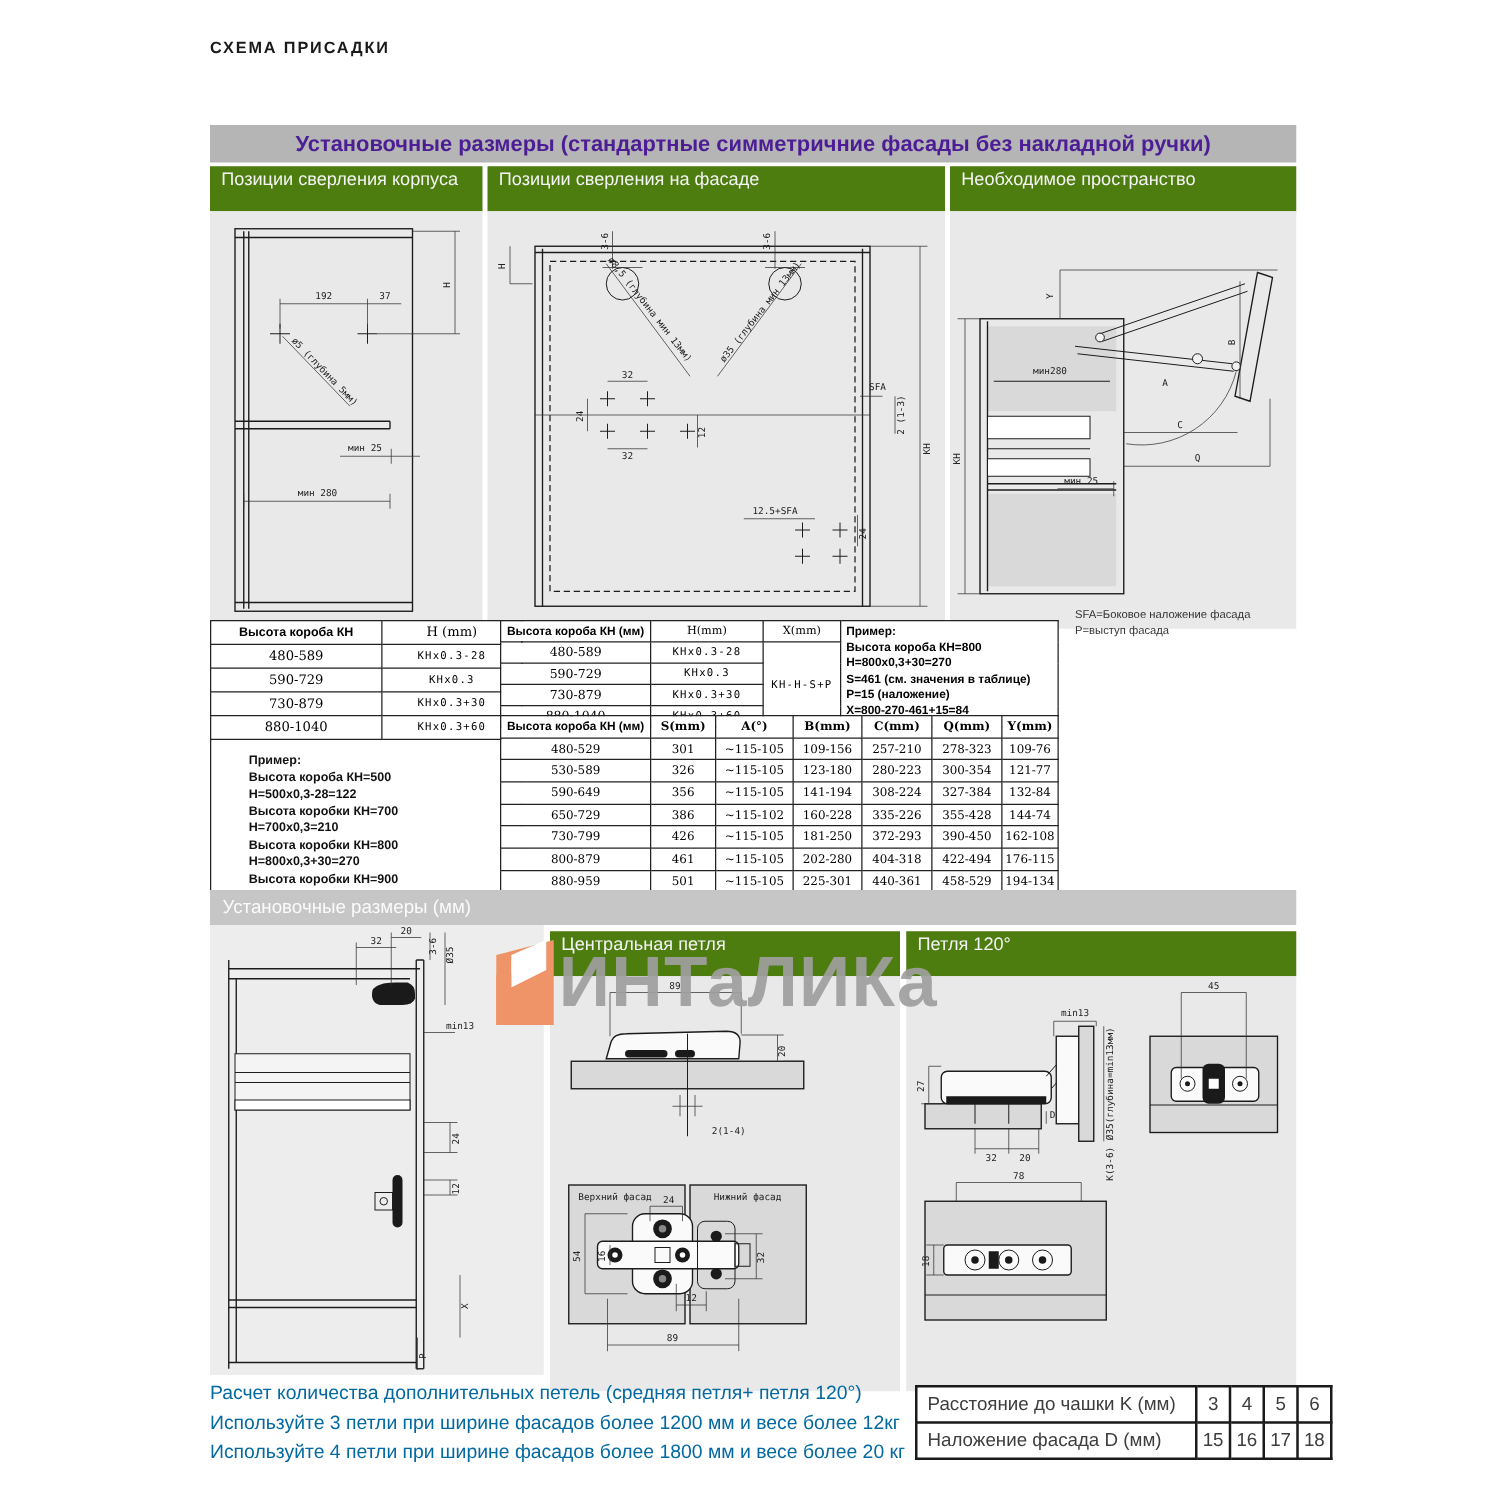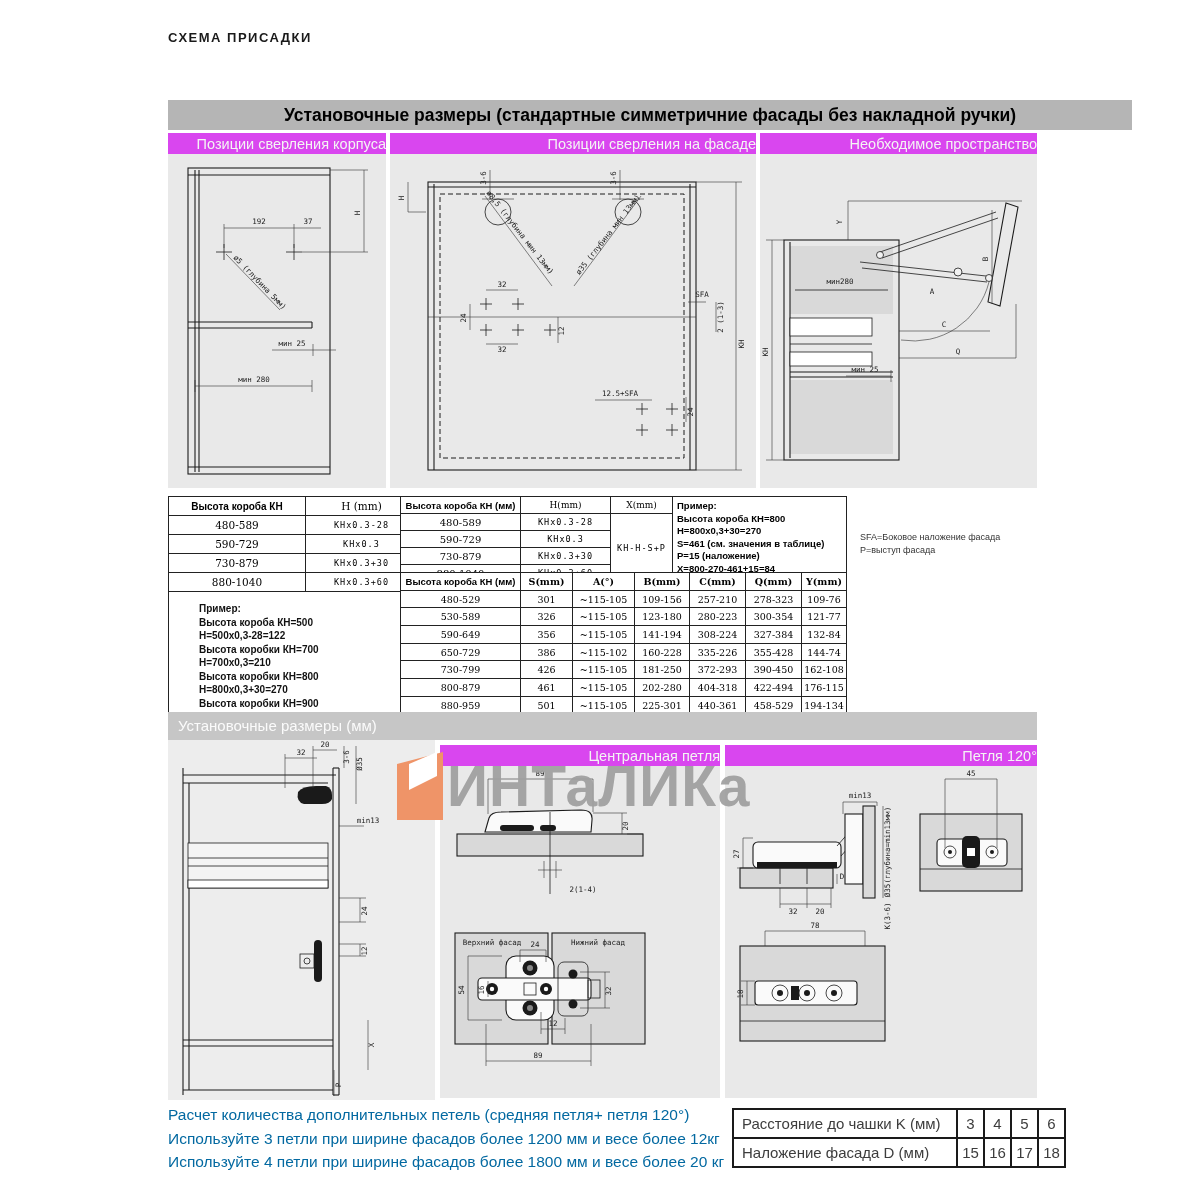--- a/index.html
+++ b/index.html
@@ -1,21 +1,21 @@
 <!DOCTYPE html>
 <html><head>
 <meta charset="utf-8">
 <style>
   html,body{margin:0;padding:0;background:#fff;}
   .page{position:relative;width:1200px;height:1200px;background:#fff;font-family:"Liberation Sans",sans-serif;overflow:hidden;}
   .abs{position:absolute;}
   .doc-title{left:168px;top:30px;font-size:13px;font-weight:bold;letter-spacing:1.5px;color:#1a1a1a;}
-  .main-banner{left:168px;top:100px;width:964px;height:30px;background:#b5b5b5;color:#000000;
+  .main-banner{left:168px;top:100px;width:869px;height:30px;background:#b5b5b5;color:#4c1d95;
     font-size:17.5px;font-weight:bold;text-align:center;line-height:30px;}
-  .panel-h{height:21px;background:#d946ef;color:#f4f4f4;font-size:14.5px;line-height:23px;padding-left:9px;text-align:right;}
+  .panel-h{height:36px;background:#4d7c0f;color:#f4f4f4;font-size:14.5px;line-height:23px;padding-left:9px;}
   .panel-b{background:#e9e9e9;}
   .banner2{left:168px;top:712px;width:859px;height:28px;background:#c6c6c6;color:#fbfbfb;
     font-size:15px;line-height:28px;padding-left:10px;}
   
   table{border-collapse:collapse;}
   .t1{left:168px;top:496px;width:250px;}
   .t1 table{width:100%;}
   .t1 th,.t1 td{border:1px solid #222;height:16px;text-align:center;background:#fff;}
   .t1 th{font-size:10px;font-weight:bold;}
   .t1 td:first-child{font-family:"DejaVu Serif",serif;font-size:10.5px;}
@@ -28,21 +28,21 @@
   .t2 .h1{font-size:9.5px;font-weight:bold;}
   .t2 .hs{font-family:"DejaVu Serif",serif;font-size:9px;font-weight:normal;}
   .t2 .rng{font-family:"DejaVu Serif",serif;font-size:10px;}
   .t2 .exc{vertical-align:top;text-align:left;padding:3px 4px;}
   .t2 .exc div{font-size:9.5px;font-weight:bold;line-height:12.5px;}
   .t3{left:400px;top:572px;width:447px;}
   .t3 table{width:100%;table-layout:fixed;}
   .t3 th,.t3 td{border:1px solid #222;height:14.7px;text-align:center;background:#fff;
     font-family:"DejaVu Serif",serif;font-size:9.5px;}
   .t3 th.h1{font-family:"Liberation Sans",sans-serif;font-size:9.5px;font-weight:bold;}
-  .side-notes{left:860px;top:531px;font-size:9px;line-height:13px;color:#333;}
+  .side-notes{left:860px;top:485px;font-size:9px;line-height:13px;color:#333;}
   
   .wm{left:393px;top:750px;z-index:10;display:flex;align-items:center;}
   .wm-text{font-size:57px;font-weight:bold;color:#9f9f9f;letter-spacing:1px;line-height:70px;opacity:.92;}
   .footer-lines{left:168px;top:1103px;font-size:15.5px;color:#0369a1;line-height:23.5px;}
   .ft{left:722px;top:1108px;margin-left:10px;}
   .ft table{border-collapse:collapse;}
   .ft td{border:2px solid #1a1a1a;height:25px;font-size:15px;color:#3d3d3d;background:#fff;}
   .ft .lbl{width:213px;padding-left:8px;}
   .ft .val{width:23px;text-align:center;}
   

